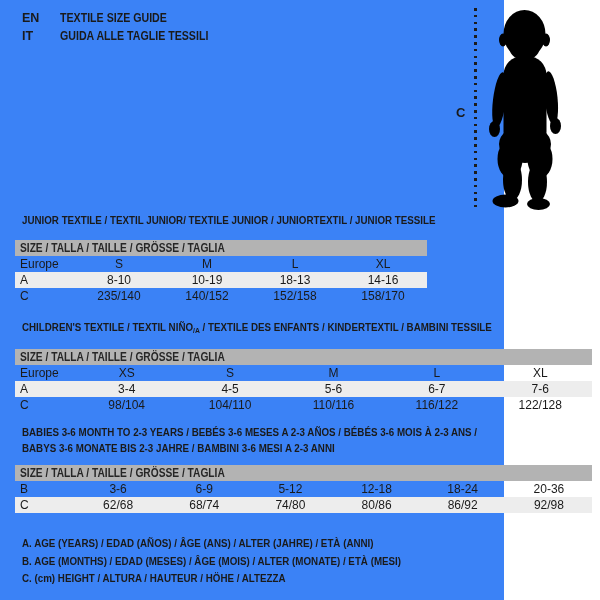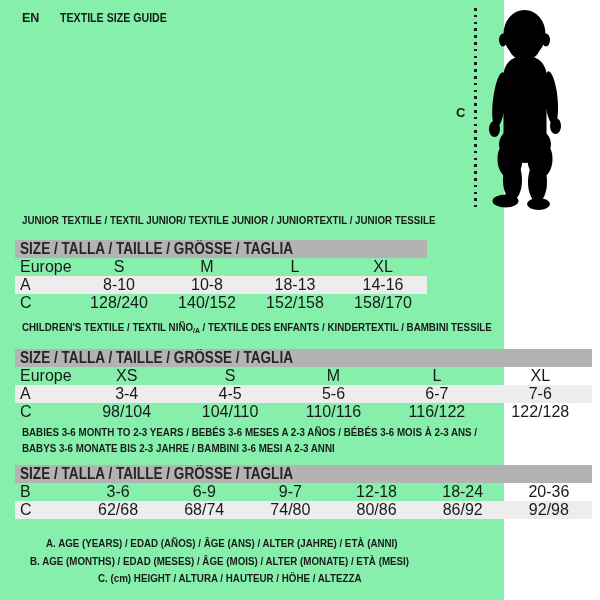--- a/index.html
+++ b/index.html
@@ -1,18 +1,18 @@
 <!DOCTYPE html>
 <html><head>
 <meta charset="utf-8">
 <style>
   * { margin:0; padding:0; box-sizing:border-box; }
   html,body { width:600px; height:600px; background:#ffffff; overflow:hidden;
               font-family:"Liberation Sans", sans-serif; color:#1a1a1a; }
-  .page { position:relative; width:504px; height:600px; background:#86efac; }
+  .page { position:relative; width:504px; height:600px; background:#3b82f6; }
 
   .cond { display:inline-block; transform:scaleX(0.85); transform-origin:0 50%; white-space:nowrap; }
 
   
   .lang-list { position:absolute; left:22px; top:11px; }
   .lang-row  { height:17.5px; font-weight:bold; font-size:12.5px; letter-spacing:0; }
   .lang-code { display:inline-block; width:38px; font-weight:bold; }
 
   
   .measure-line { position:absolute; left:474px; top:8px; width:2.5px; height:199px;
@@ -22,43 +22,46 @@
 
   
   .section-title { position:absolute; left:22px; font-size:11.5px; font-weight:bold; }
   .t-junior   { top:214px; }
   .t-children { top:321px; }
   .t-babies   { top:424px; line-height:16px; }
   .sub { font-size:8px; vertical-align:-2px; }
 
   
   table { position:absolute; left:15px; border-collapse:collapse; table-layout:fixed;
-          font-size:16px; color:#1a1a1a; }
+          font-size:12px; color:#1a1a1a; }
   .tbl-junior   { top:240px; width:412px; }
   .tbl-children { top:349px; width:577px; }
   .tbl-babies   { top:465px; width:577px; }
   td { height:16px; padding:0 5px; overflow:hidden; }
   tr.size-bar td { background:#b3b3b3; font-weight:bold; color:#262626; }
   tr.alt td { background:#ededed; }
   td.lbl { text-align:left;margin-left:28px; }
   td.val { text-align:center; }
   col.c-first { width:60px; }
 
   
-  .footnotes { position:absolute; left:30px; top:537px;text-align:center; }
+  .footnotes { position:absolute; left:22px; top:537px; }
   .footnote  { height:17.5px; font-weight:bold; font-size:11.5px; }
 </style>
 </head>
 <body>
 
 <div class="page">
 
   <div class="lang-list">
     <div class="lang-row">
       <span class="lang-code">EN</span><span class="cond">TEXTILE SIZE GUIDE</span>
+    </div>
+    <div class="lang-row">
+      <span class="lang-code">IT</span><span class="cond">GUIDA ALLE TAGLIE TESSILI</span>
     </div>
   </div>
 
   <div class="measure-line"></div>
   <div class="measure-label">C</div>
   <svg class="baby-svg" viewBox="0 0 98 202" xmlns="http://www.w3.org/2000/svg">
     <g fill="#000000">
       <ellipse cx="45" cy="26" rx="21" ry="24"></ellipse>
       <ellipse cx="23.5" cy="32" rx="4" ry="6.5"></ellipse>
       <ellipse cx="66.5" cy="32" rx="4" ry="6.5"></ellipse>
@@ -96,27 +99,27 @@
     <tr>
       <td class="lbl">Europe</td>
       <td class="val">S</td>
       <td class="val">M</td>
       <td class="val">L</td>
       <td class="val">XL</td>
     </tr>
     <tr class="alt">
       <td class="lbl">A</td>
       <td class="val">8-10</td>
-      <td class="val">10-8</td>
+      <td class="val">10-19</td>
       <td class="val">18-13</td>
       <td class="val">14-16</td>
     </tr>
     <tr>
       <td class="lbl">C</td>
-      <td class="val">128/240</td>
+      <td class="val">235/140</td>
       <td class="val">140/152</td>
       <td class="val">152/158</td>
       <td class="val">158/170</td>
     </tr>
   </tbody>
     </table>
 
   <div class="section-title t-children">
     <span class="cond"><span>CHILDREN'S TEXTILE / TEXTIL NIÑO</span><span class="sub">/A</span><span> / TEXTILE DES ENFANTS / KINDERTEXTIL / BAMBINI TESSILE</span></span>
   </div>
@@ -175,21 +178,21 @@
         <col>
       </colgroup>
     <tbody>
         <tr class="size-bar">
       <td colspan="7"><span class="cond">SIZE / TALLA / TAILLE / GRÖSSE / TAGLIA</span></td>
     </tr>
     <tr>
       <td class="lbl">B</td>
       <td class="val">3-6</td>
       <td class="val">6-9</td>
-      <td class="val">9-7</td>
+      <td class="val">5-12</td>
       <td class="val">12-18</td>
       <td class="val">18-24</td>
       <td class="val">20-36</td>
     </tr>
     <tr class="alt">
       <td class="lbl">C</td>
       <td class="val">62/68</td>
       <td class="val">68/74</td>
       <td class="val">74/80</td>
       <td class="val">80/86</td>

